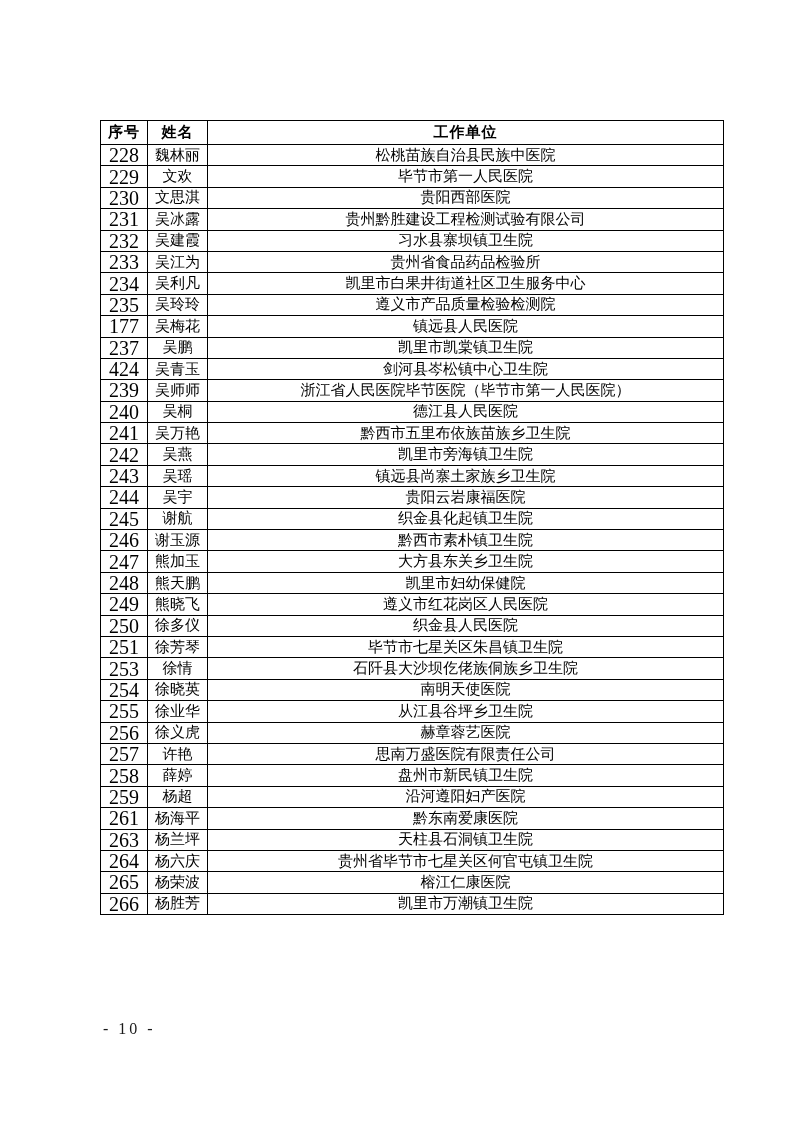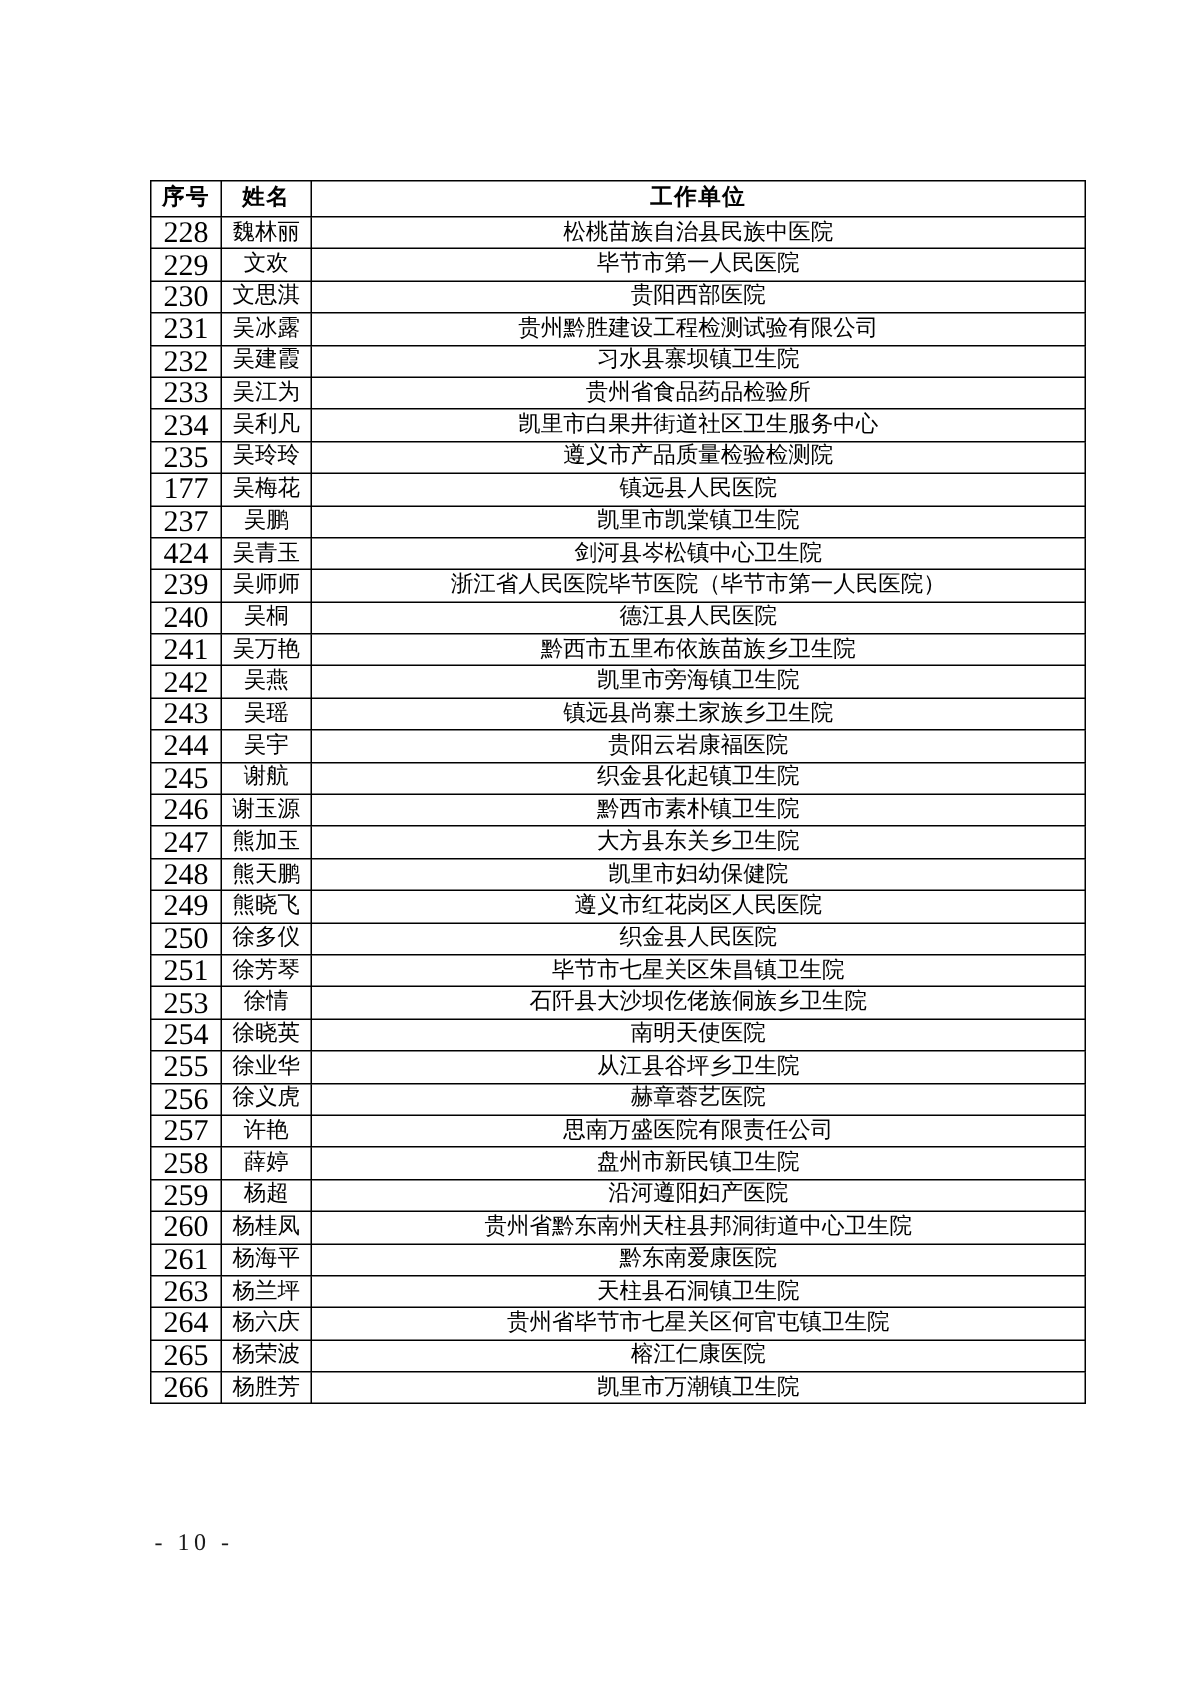--- a/index.html
+++ b/index.html
@@ -260,25 +260,20 @@
           <td>薛婷</td>
           <td>盘州市新民镇卫生院</td>
         </tr>
 
         <tr>
           <td class="no">259</td>
           <td>杨超</td>
           <td>沿河遵阳妇产医院</td>
         </tr>
 
-        <tr>
-          <td class="no">260</td>
-          <td>杨桂凤</td>
-          <td>贵州省黔东南州天柱县邦洞街道中心卫生院</td>
-        </tr>
 
         <tr>
           <td class="no">261</td>
           <td>杨海平</td>
           <td>黔东南爱康医院</td>
         </tr>
 
 
         <tr>
           <td class="no">263</td>

